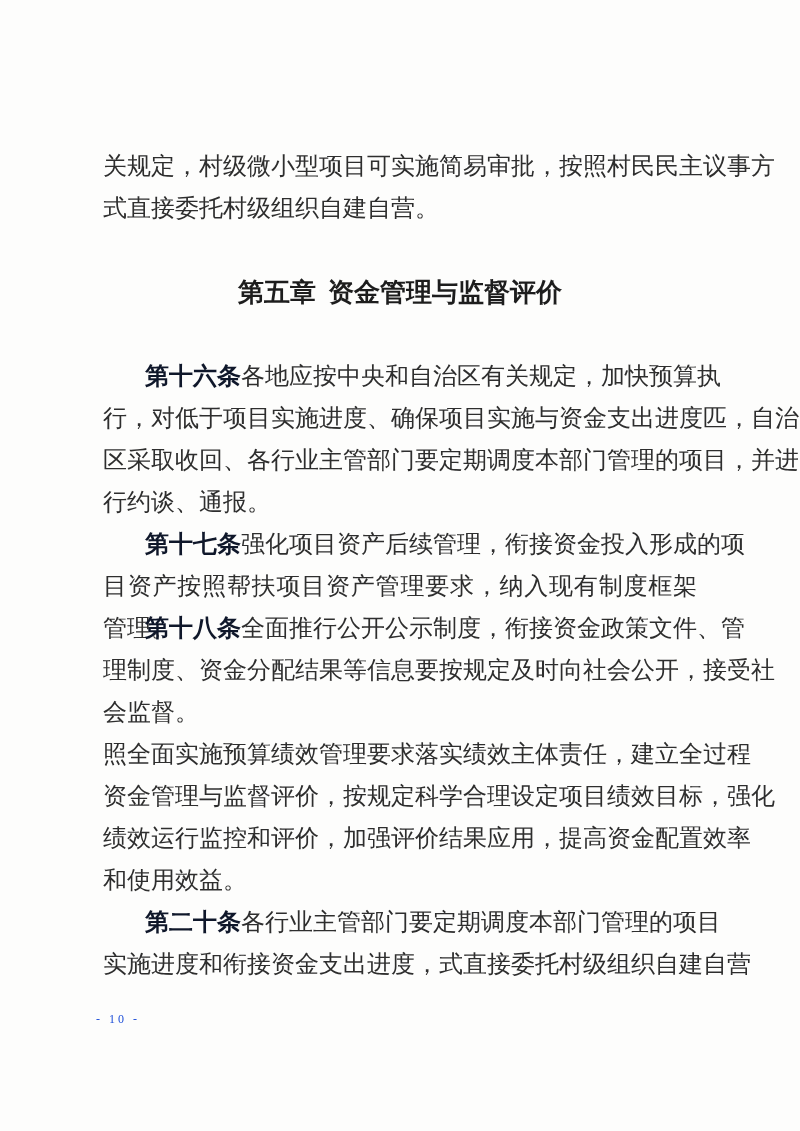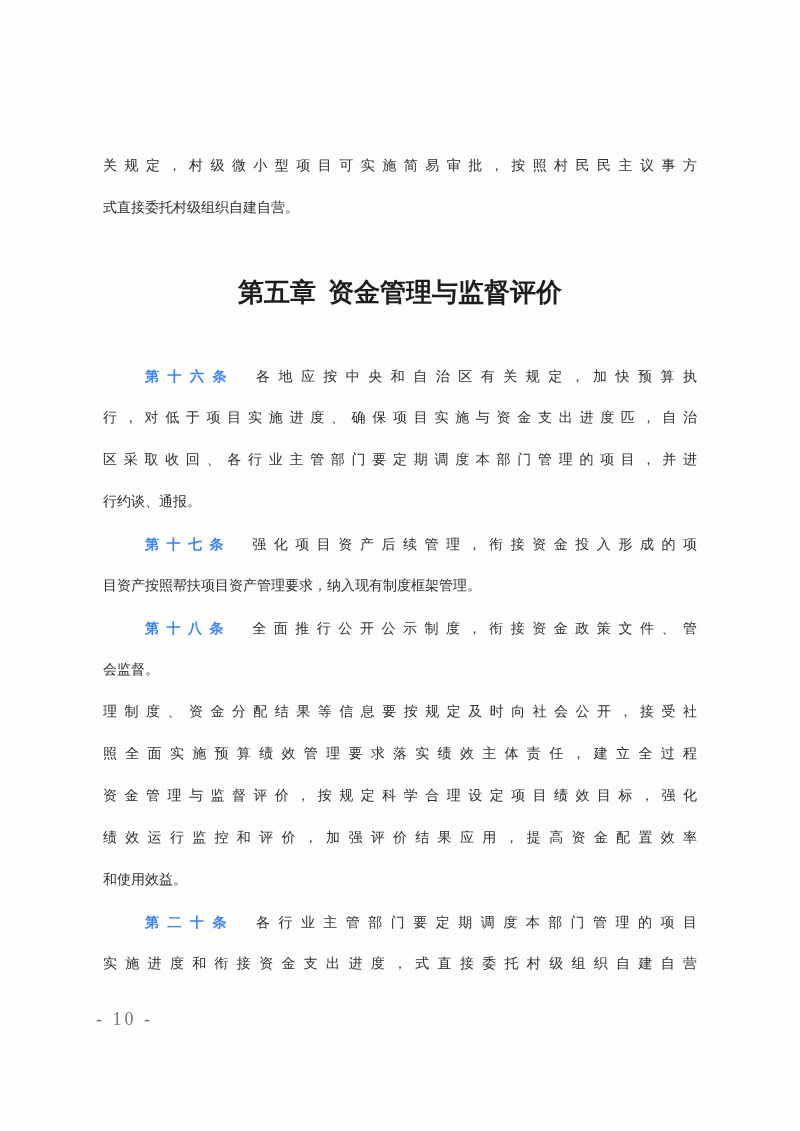--- a/index.html
+++ b/index.html
@@ -18,52 +18,51 @@
   }
   .content {
     position: absolute;
     left: 103px;
     top: 145px;
     width: 594px;
   }
   .line {
     height: 42px;
     line-height: 42px;
-    font-size: 14px;
+    font-size: 24px;
     text-align: justify;
     white-space: nowrap;
   }
   .line.fill { text-align-last: justify; }
   .line.end  { text-align-last: left; white-space: normal; }
   .line.first { text-indent: 42px; }
   .blank { height: 42px; }
   .heading {
     height: 42px;
     line-height: 42px;
     text-align: center;
     font-family: "Liberation Sans", "DejaVu Sans", sans-serif;
     font-weight: 700;
     font-size: 26px;
     color: #1d1d1d;
   }
   .chapter-num { margin-right: 12px; }
   .art-label {
     font-family: Liberation Sans, sans-serif;
     font-weight: 700;
-    color: #3b82f6;
-    margin-right: 21px;
+    color: #0f172a;
   }
   .pagenum {
     position: absolute;
     left: 96px;
     top: 1006px;
-    font-size: 18px;
+    font-size: 12px;
     line-height: 26px;
     letter-spacing: 3px;
-    color: #737373;
+    color: #1d4ed8;
     font-family: "Liberation Serif", "DejaVu Serif", serif;
   }
 </style>
 </head>
 <body>
 
 <div class="page">
   <div class="content">
 
     <div class="line fill">关规定，村级微小型项目可实施简易审批，按照村民民主议事方</div>
@@ -85,22 +84,22 @@
     <div class="line end">行约谈、通报。</div>
 
     <div class="line fill first">
       <span class="art-label">第十七条</span><span>强化项目资产后续管理，衔接资金投入形成的项</span>
     </div>
     <div class="line end">目资产按照帮扶项目资产管理要求，纳入现有制度框架管理。</div>
 
     <div class="line fill first">
       <span class="art-label">第十八条</span><span>全面推行公开公示制度，衔接资金政策文件、管</span>
     </div>
+    <div class="line fill">理制度、资金分配结果等信息要按规定及时向社会公开，接受社</div>
     <div class="line end">会监督。</div>
-    <div class="line fill">理制度、资金分配结果等信息要按规定及时向社会公开，接受社</div>
 
     <div class="line fill">照全面实施预算绩效管理要求落实绩效主体责任，建立全过程</div>
     <div class="line fill">资金管理与监督评价，按规定科学合理设定项目绩效目标，强化</div>
     <div class="line fill">绩效运行监控和评价，加强评价结果应用，提高资金配置效率</div>
     <div class="line end">和使用效益。</div>
 
     <div class="line fill first">
       <span class="art-label">第二十条</span><span>各行业主管部门要定期调度本部门管理的项目</span>
     </div>
     <div class="line fill">实施进度和衔接资金支出进度，式直接委托村级组织自建自营</div>

